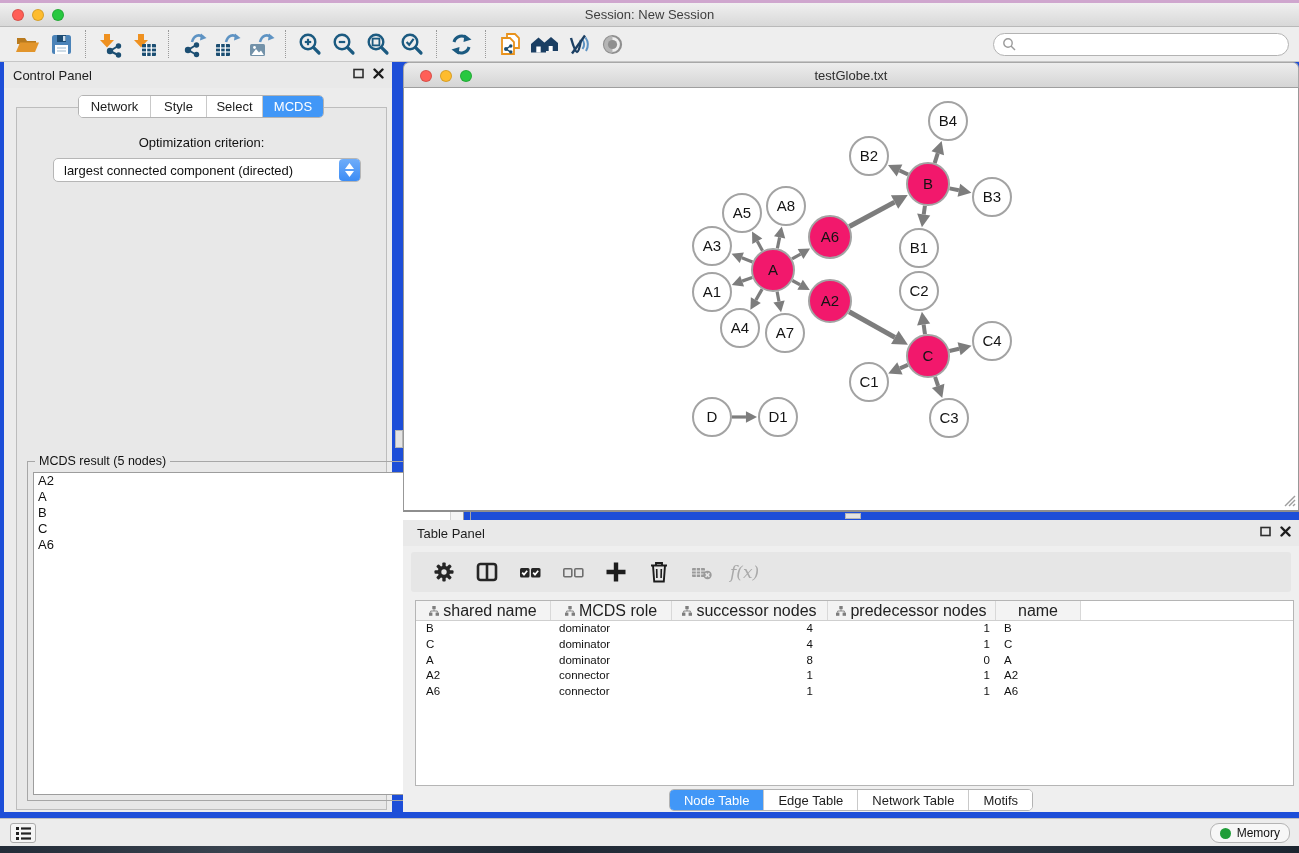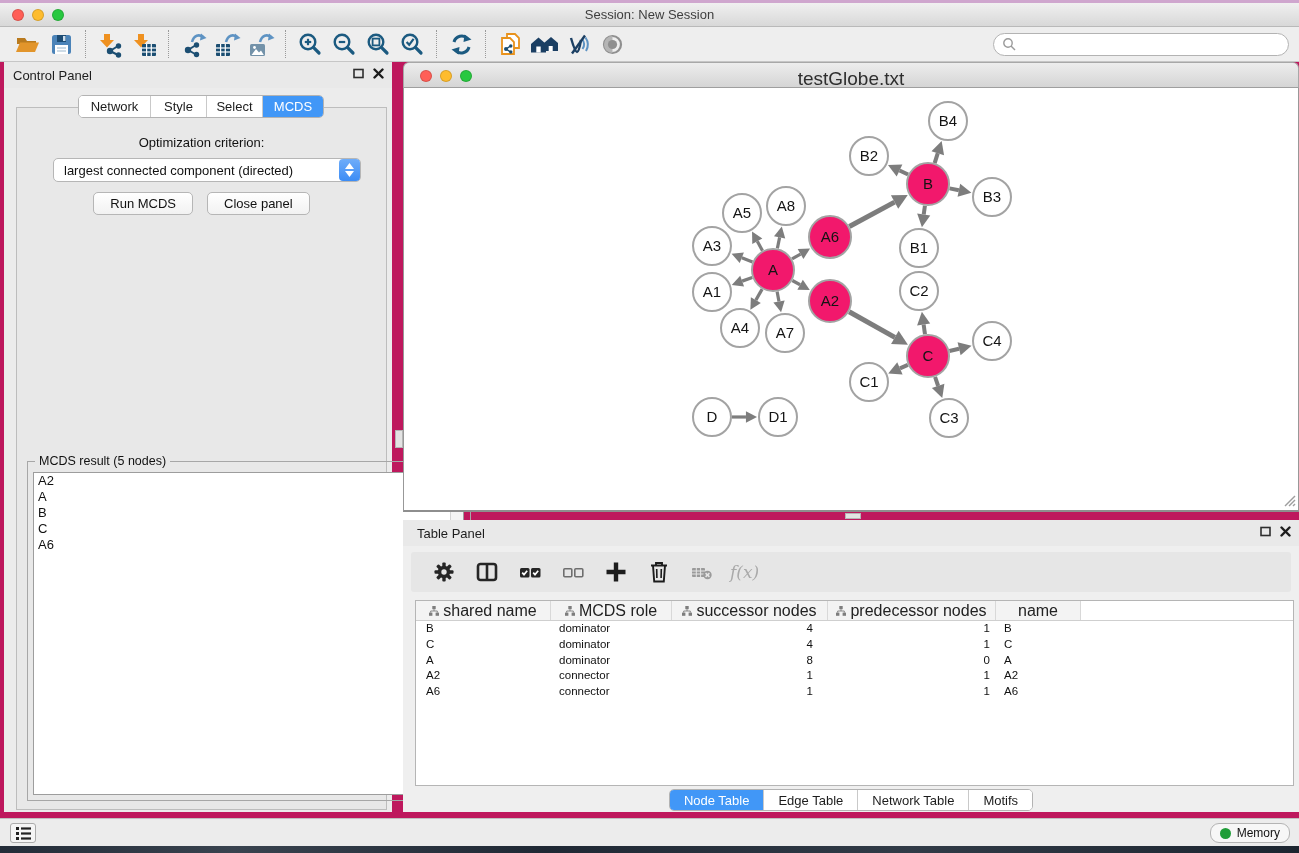--- a/index.html
+++ b/index.html
@@ -1,17 +1,17 @@
 <!DOCTYPE html>
 <html><head>
 <meta charset="utf-8">
 <style>
   * { margin:0; padding:0; box-sizing:border-box; }
   body { font-family:"Liberation Sans", sans-serif; background:#444; }
-  .screen { position:relative; width:1299px; height:853px; background:#be185d; overflow:hidden; font-family:"Liberation Sans", sans-serif; }
+  .screen { position:relative; width:1299px; height:853px; background:#1d4ed8; overflow:hidden; font-family:"Liberation Sans", sans-serif; }
 
   
   .desktop-top { position:absolute; left:0; top:0; width:100%; height:3px; background:#cfa6ce; }
   .titlebar { position:absolute; left:0; top:3px; width:100%; height:24px;
     background:linear-gradient(#f0f0f0,#d8d8d8); border-bottom:1px solid #b9b9b9; }
   .lights { position:absolute; left:12px; top:6px; display:flex; gap:8px; }
   .light { width:12px; height:12px; border-radius:50%; border:1px solid rgba(0,0,0,.15); }
   .light.red{ background:#ff5f57; } .light.yellow{ background:#febc2e; } .light.green{ background:#28c840; }
   .win-title { position:absolute; left:0; right:0; top:4px; text-align:center; font-size:13px; color:#3e3e3e; }
 
@@ -51,21 +51,21 @@
   .result-list { position:absolute; left:5px; right:6px; top:10px; bottom:5px; background:#fff; border:1px solid #9d9d9d; overflow:hidden; }
   .result-item { font-size:13px; color:#111; padding:0 4px; height:16px; line-height:16px; }
   .result-scroll { position:absolute; right:0; top:0; bottom:0; width:13px; background:#f4f4f4; border-left:1px solid #d4d4d4; }
 
   
   .net-window { position:absolute; left:403px; top:62px; width:896px; height:450px; }
   .net-titlebar { position:absolute; left:0; top:0; width:100%; height:26px; border-radius:6px 6px 0 0;
     background:linear-gradient(#ededed,#d5d5d5); border:1px solid #a8a8a8; border-bottom:1px solid #9f9f9f; }
   .net-canvas { position:absolute; left:0; top:26px; width:100%; height:424px; background:#fff;
     border-left:1px solid #989898; border-right:1px solid #989898; border-bottom:2px solid #8e8e8e; }
-  .net-title { position:absolute; left:0; right:0; top:5px; text-align:center; font-size:19px; color:#2e2e2e; }
+  .net-title { position:absolute; left:0; right:0; top:5px; text-align:center; font-size:13px; color:#2e2e2e; }
   .resize-grip { position:absolute; right:2px; bottom:3px; }
   .v-split-btn { position:absolute; left:395px; top:430px; width:8px; height:18px; background:#e3e3e3; border:1px solid #b5b5b5; }
   .h-split-btn { position:absolute; left:845px; top:513px; width:16px; height:6px; background:#e3e3e3; border:1px solid #b5b5b5; }
 
   
   .table-panel { position:absolute; left:403px; top:520px; width:896px; height:292px; background:#efefef; }
   .tp-toolbar { position:absolute; left:8px; right:8px; top:32px; height:40px; background:#e6e6e6; border-radius:3px;
     display:flex; align-items:center; padding-left:18px; gap:13px; }
   .tp-btn { width:30px; height:30px; border:none; background:transparent; display:flex; align-items:center; justify-content:center; }
   .fx { font-family:"DejaVu Serif", serif; font-style:italic; font-size:17px; color:#a9a9a9; }
@@ -287,24 +287,20 @@
       <div class="criterion">
         <span class="val">largest connected component (directed)</span>
         <span class="stepper">
           <svg width="9" height="6" viewBox="0 0 9 6">
               <polygon points="4.5,0 9,6 0,6" fill="#fff"></polygon>
             </svg>
           <svg width="9" height="6" viewBox="0 0 9 6">
               <polygon points="0,0 9,0 4.5,6" fill="#fff"></polygon>
             </svg>
         </span>
-      </div>
-      <div class="btn-row">
-        <button class="pbtn">Run MCDS</button>
-        <button class="pbtn">Close panel</button>
       </div>
       <div class="result-box">
         <div class="result-legend">MCDS result (5 nodes)</div>
         <div class="result-list">
           <div class="result-item">A2</div>
           <div class="result-item">A</div>
           <div class="result-item">B</div>
           <div class="result-item">C</div>
           <div class="result-item">A6</div>
           <div class="result-scroll"></div>

